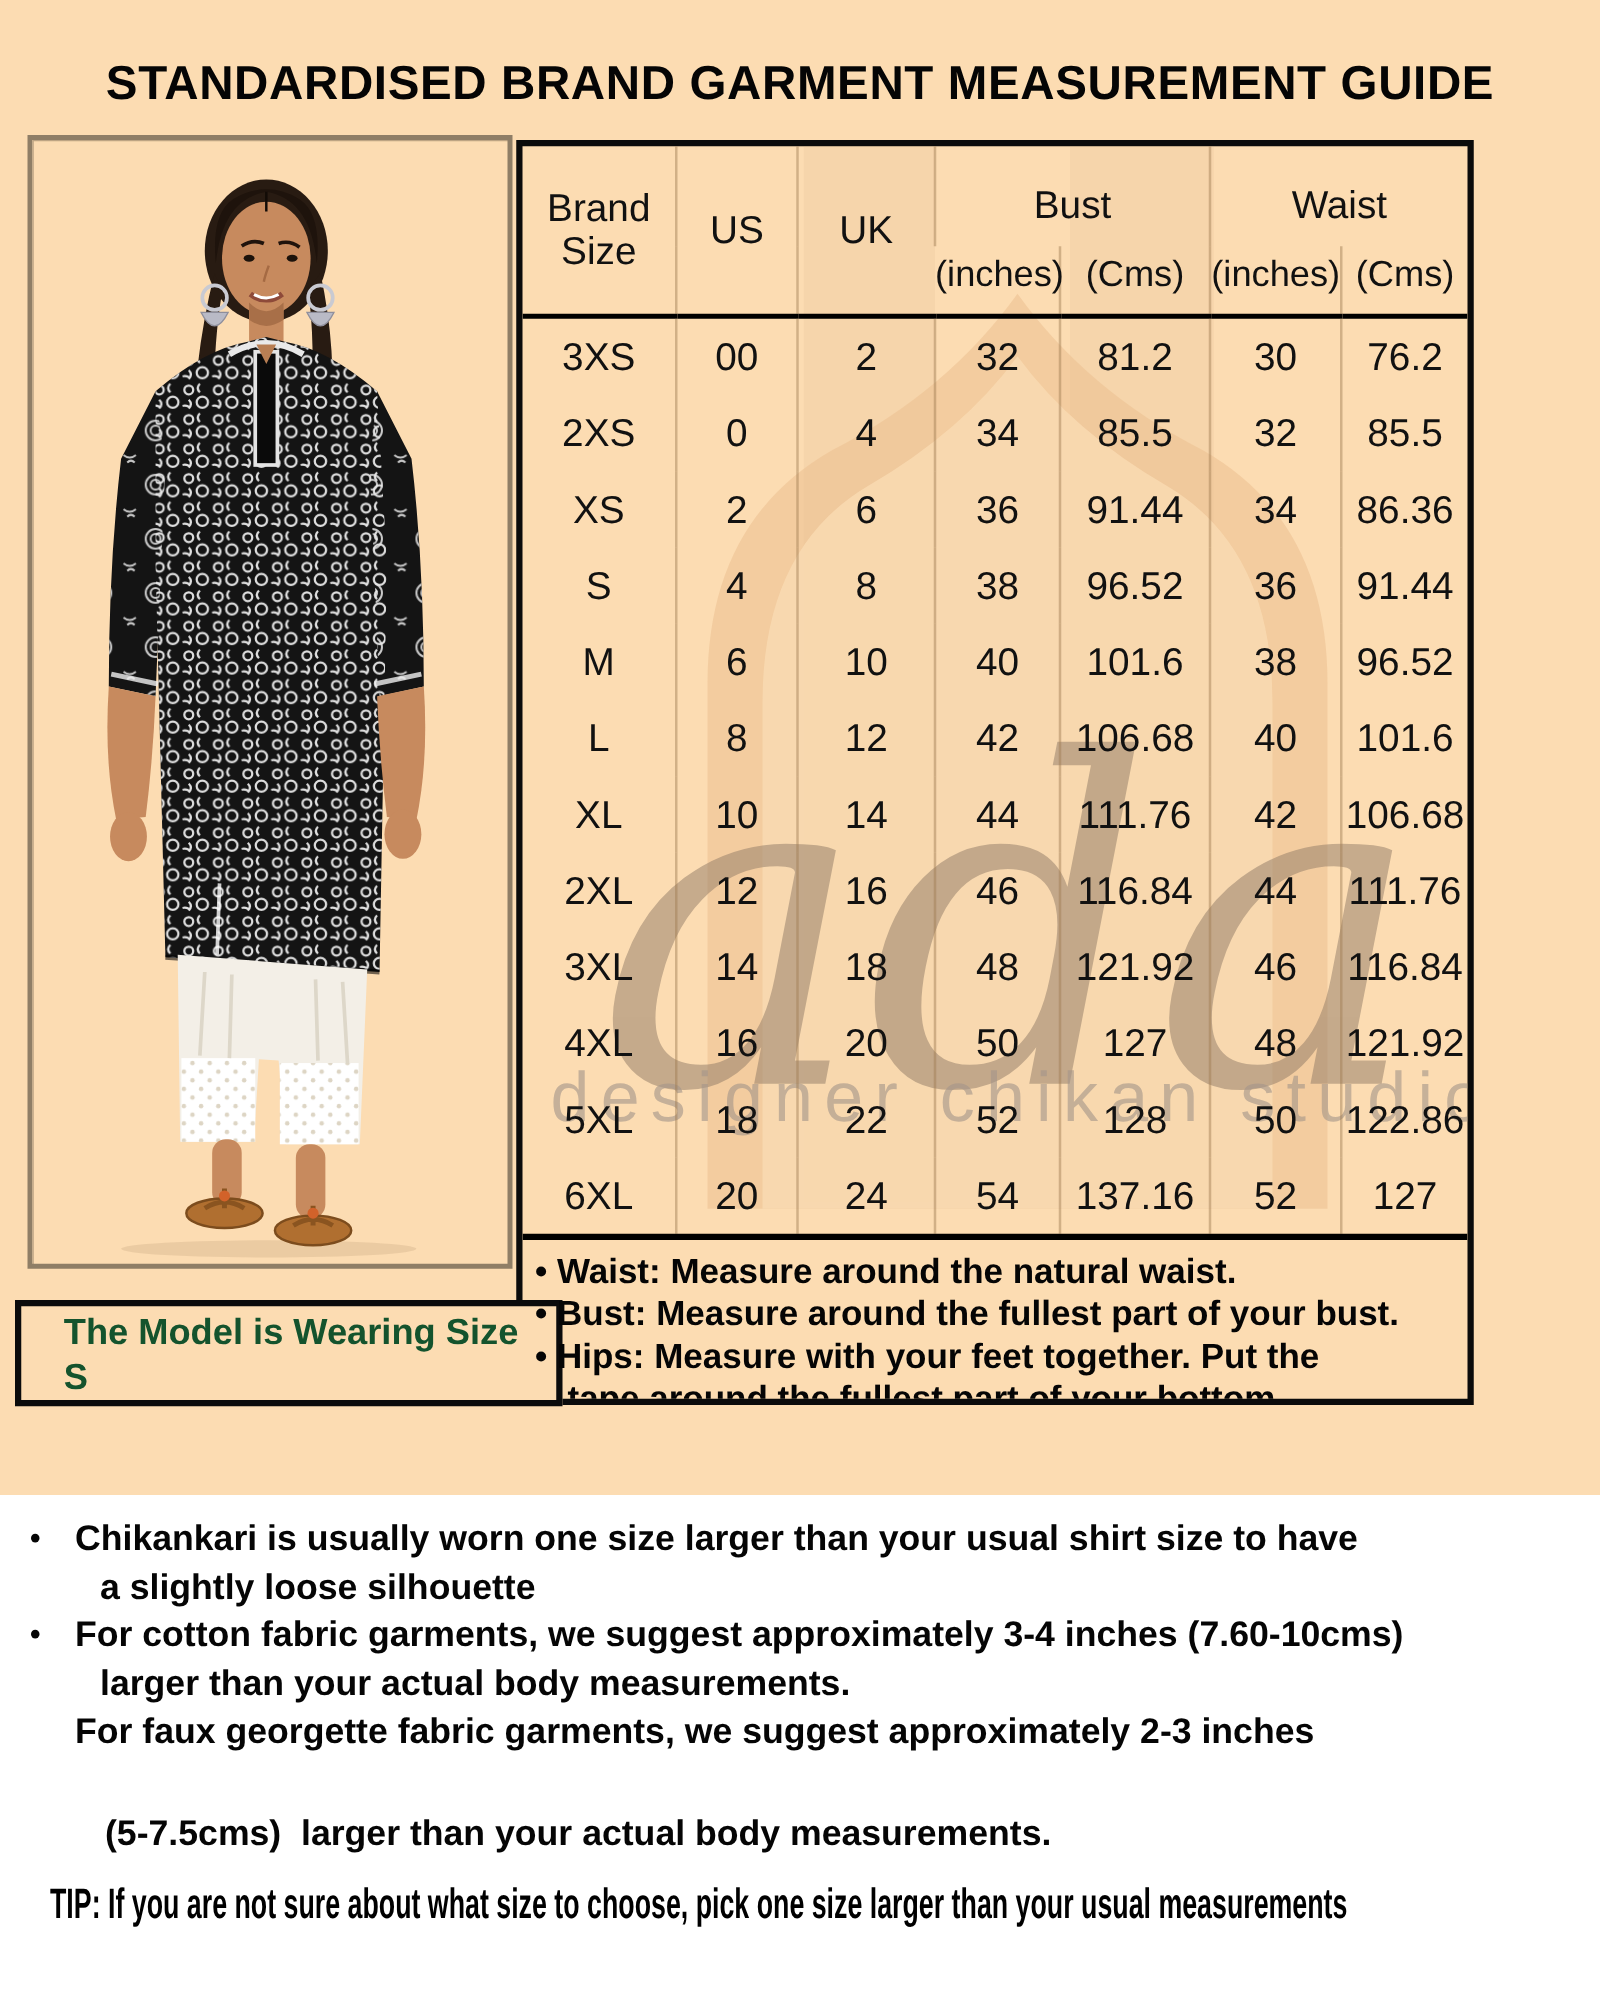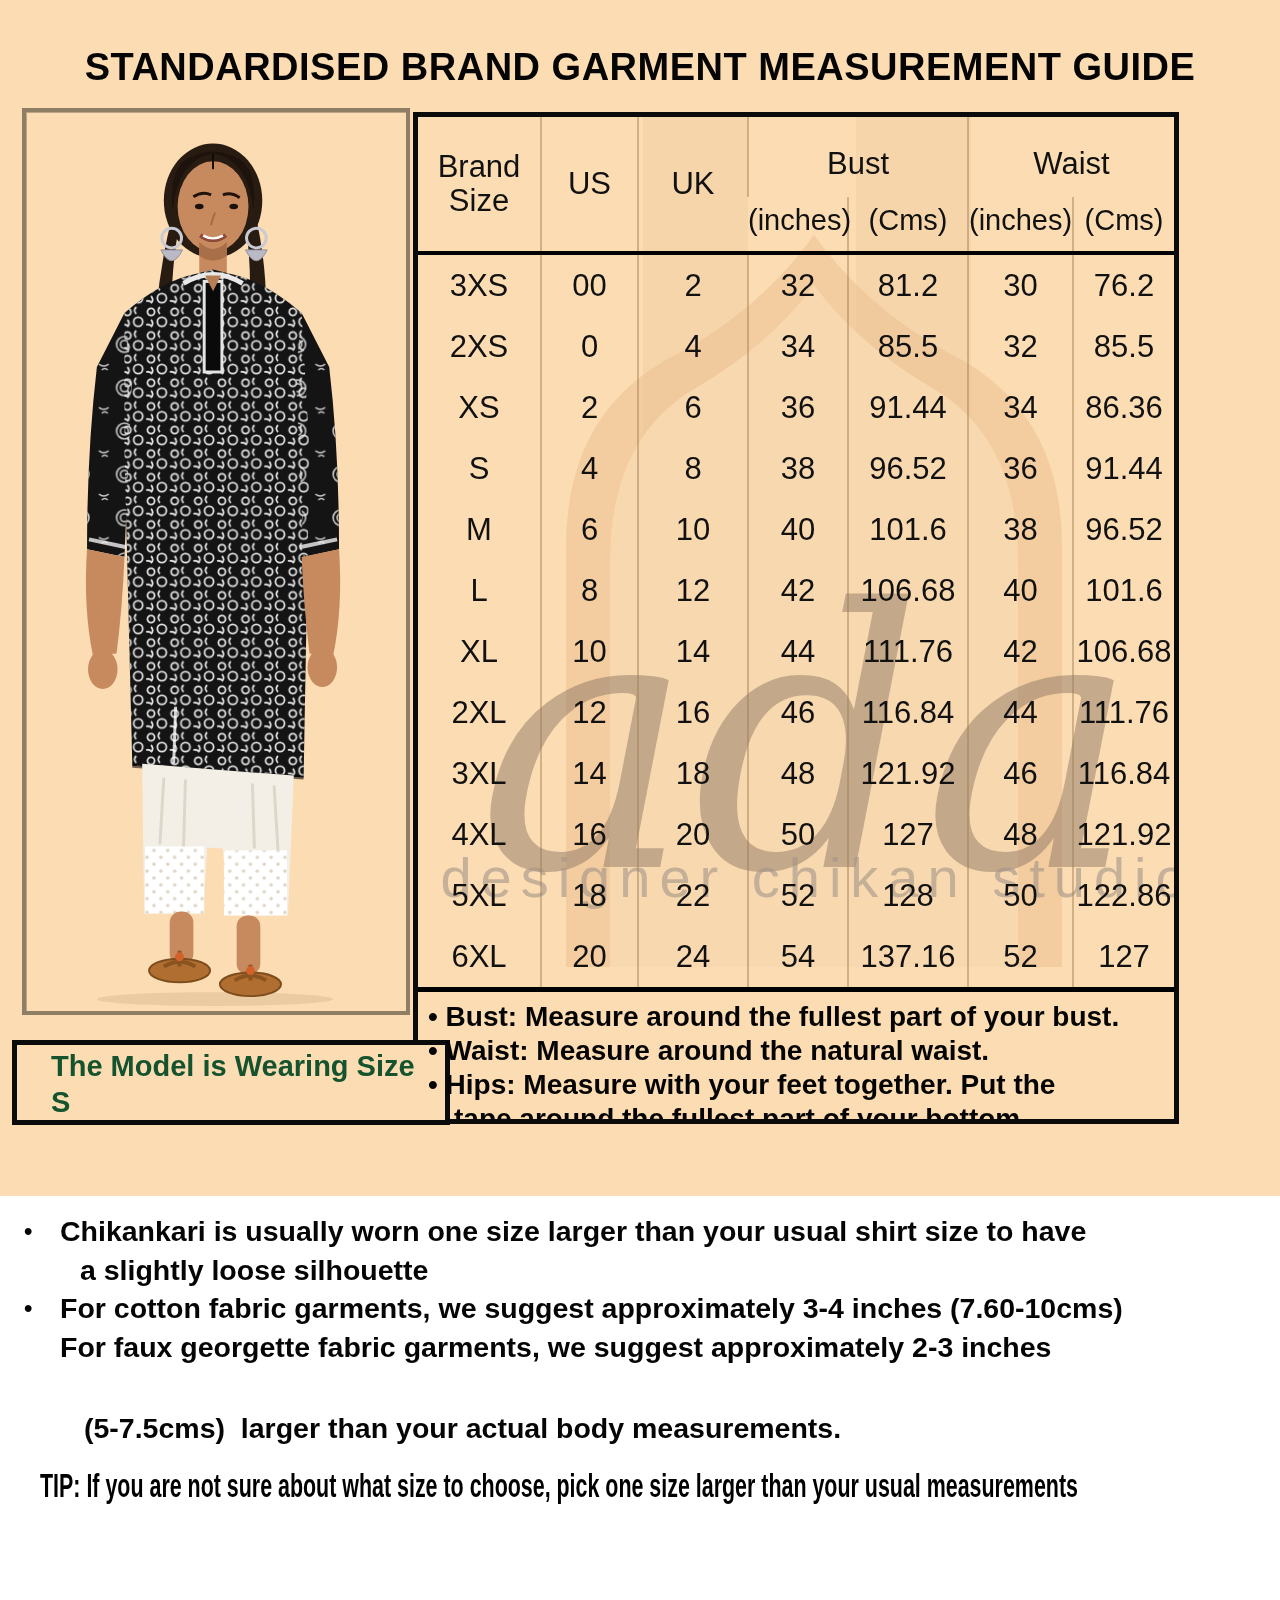--- a/index.html
+++ b/index.html
@@ -295,22 +295,22 @@
               <td>24</td>
               <td>54</td>
               <td>137.16</td>
               <td>52</td>
               <td>127</td>
             </tr>
           </tbody>
       </table>
 
       <div class="tnotes">
+        <div>• Waist: Measure around the natural waist.</div>
         <div>• Bust: Measure around the fullest part of your bust.</div>
-        <div>• Waist: Measure around the natural waist.</div>
         <div>• Hips: Measure with your feet together. Put the</div>
         <div class="cont">tape around the fullest part of your bottom.</div>
       </div>
     </div>
 
     <div class="caption-box">
       <span>The Model is Wearing Size S</span>
     </div>
   </div>
 
@@ -319,20 +319,21 @@
       <div class="bullet">•</div>
       <div class="fn-lines">
         <div class="fn-line1">Chikankari is usually worn one size larger than your usual shirt size to have</div>
         <div class="fn-line2">a slightly loose silhouette</div>
       </div>
     </div>
     <div class="fnote">
       <div class="bullet">•</div>
       <div class="fn-lines">
         <div class="fn-line1">For cotton fabric garments, we suggest approximately 3-4 inches (7.60-10cms)</div>
+        <div class="fn-line2">larger than your actual body measurements.</div>
       </div>
     </div>
     <div class="fnote no-bullet">
       <div class="bullet"></div>
       <div class="fn-lines">
         <div class="fn-line1">For faux georgette fabric garments, we suggest approximately 2-3 inches</div>
         <div class="fn-line2">(5-7.5cms)  larger than your actual body measurements.</div>
       </div>
     </div>
     <div class="tip">TIP: If you are not sure about what size to choose, pick one size larger than your usual measurements</div>

